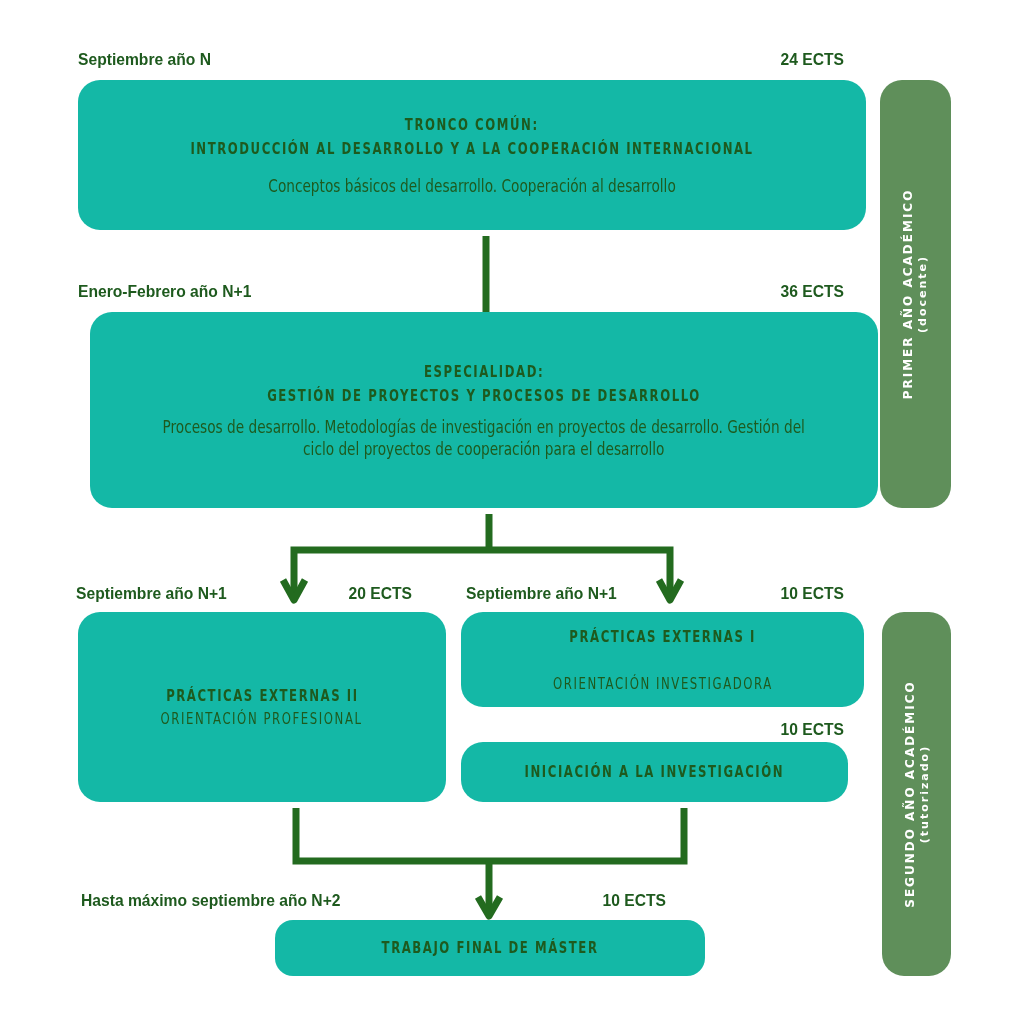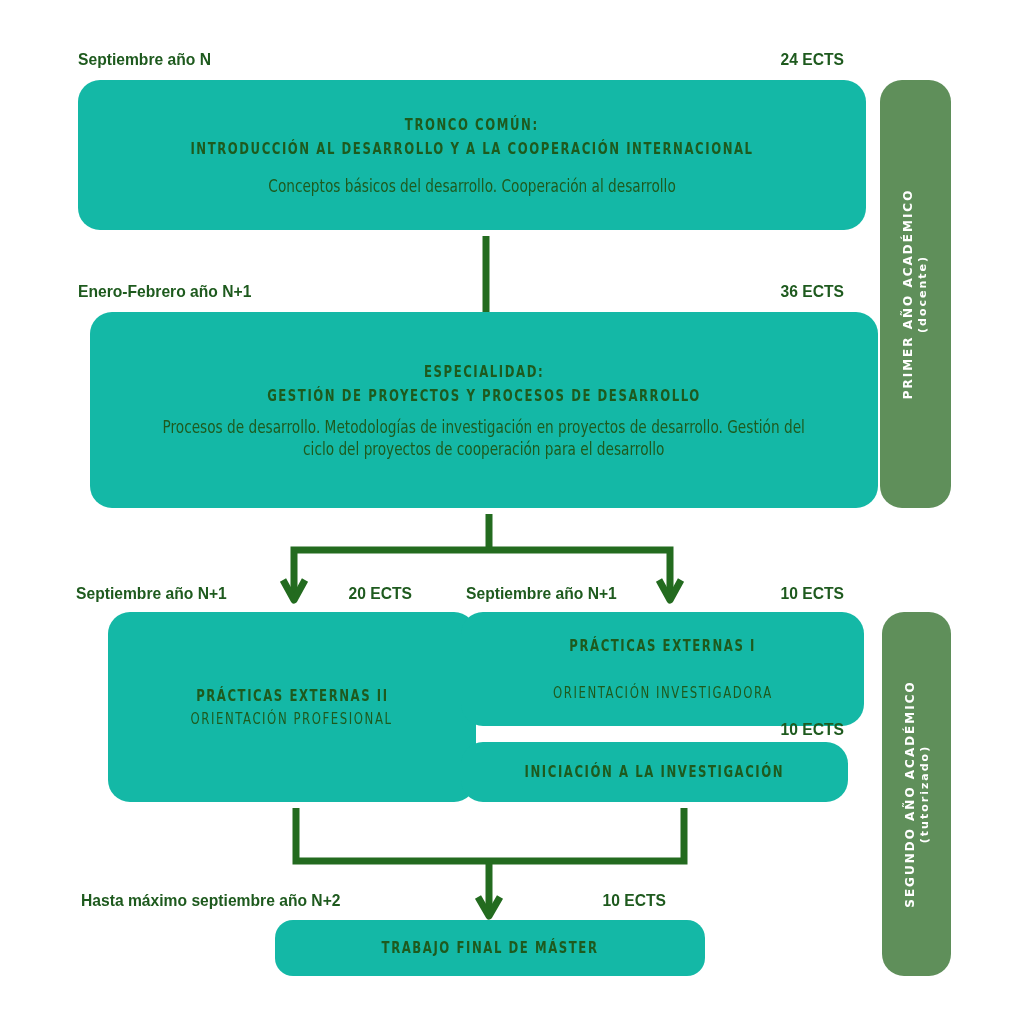--- a/index.html
+++ b/index.html
@@ -46,28 +46,28 @@
 <div class="label right" style="right:180px; top:282px;">36 ECTS</div>
 <div class="box" style="left:78px; top:312px; width:788px; height:196px;margin-left:12px;">
   <div class="title">ESPECIALIDAD:</div>
   <div class="title">GESTIÓN DE PROYECTOS Y PROCESOS DE DESARROLLO</div>
   <div class="desc" style="margin-top:8px;">Procesos de desarrollo. Metodologías de investigación en proyectos de desarrollo. Gestión del</div>
   <div class="desc">ciclo del proyectos de cooperación para el desarrollo</div>
 </div>
 
 <div class="label" style="left:76px; top:584px;">Septiembre año N+1</div>
 <div class="label right" style="right:612px; top:584px;">20 ECTS</div>
-<div class="box" style="left:78px; top:612px; width:368px; height:190px;margin-left:30px;">
+<div class="box" style="left:78px; top:612px; width:368px; height:190px;">
   <div class="title">PRÁCTICAS EXTERNAS II</div>
   <div class="sub">ORIENTACIÓN PROFESIONAL</div>
 </div>
 
 <div class="label" style="left:466px; top:584px;">Septiembre año N+1</div>
 <div class="label right" style="right:180px; top:584px;">10 ECTS</div>
-<div class="box" style="left:461px; top:612px; width:403px; height:114px;gap:24px;">
+<div class="box" style="left:461px; top:612px; width:403px; height:95px;gap:24px;">
   <div class="title">PRÁCTICAS EXTERNAS I</div>
   <div class="sub">ORIENTACIÓN INVESTIGADORA</div>
 </div>
 
 <div class="label right" style="right:180px; top:720px;">10 ECTS</div>
 <div class="box" style="left:461px; top:742px; width:387px; height:60px;">
   <div class="title">INICIACIÓN A LA INVESTIGACIÓN</div>
 </div>
 
 <div class="label" style="left:81px; top:891px;">Hasta máximo septiembre año N+2</div>

